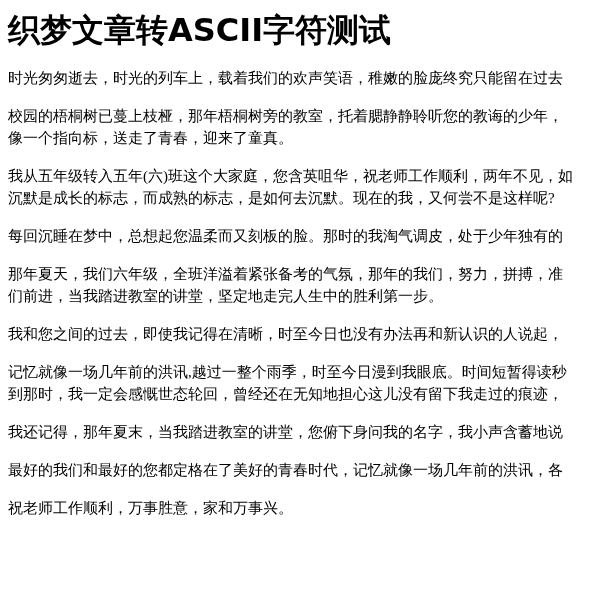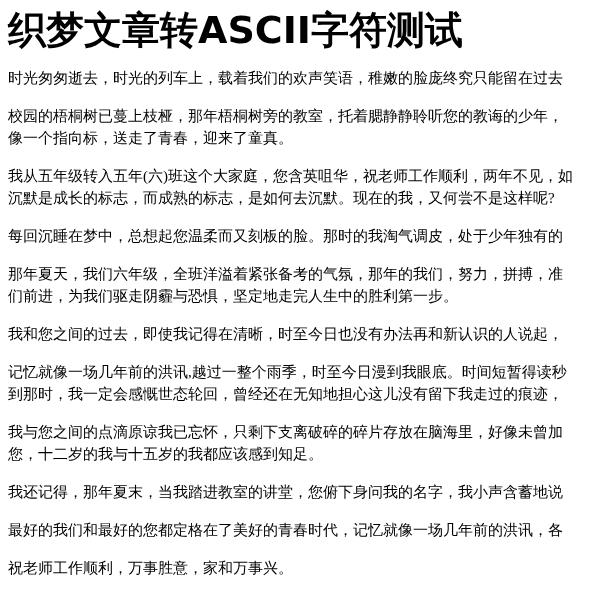--- a/index.html
+++ b/index.html
@@ -3,21 +3,21 @@
 <meta charset="utf-8">
 <style>
   html, body { margin: 0; padding: 0; background: #ffffff; }
   body {
     width: 600px; height: 599px; overflow: hidden;
     padding: 0 8px; box-sizing: border-box;
     font-family: "DejaVu Sans", "Liberation Sans", sans-serif;
     color: #000;
   }
   h1 {
-    font-size: 38px; font-weight: bold; margin: 12px 0 19px 0;
+    font-size: 32px; font-weight: bold; margin: 12px 0 19px 0;
     line-height: 36px; white-space: nowrap;
   }
   p {
     font-size: 15px; line-height: 22px; margin: 0 0 16px 0;
     white-space: nowrap; overflow: hidden;
   }
   .line { display: block; font-family: Liberation Serif, serif; }
 </style>
 </head>
 <body>
@@ -34,32 +34,28 @@
     </p>
   <p>
       <span class="line">我从五年级转入五年(六)班这个大家庭，您含英咀华，祝老师工作顺利，两年不见，如</span>
       <span class="line">沉默是成长的标志，而成熟的标志，是如何去沉默。现在的我，又何尝不是这样呢?</span>
     </p>
   <p>
       <span class="line">每回沉睡在梦中，总想起您温柔而又刻板的脸。那时的我淘气调皮，处于少年独有的</span>
     </p>
   <p>
       <span class="line">那年夏天，我们六年级，全班洋溢着紧张备考的气氛，那年的我们，努力，拼搏，准</span>
-      <span class="line">们前进，为我们驱走阴霾与恐惧，坚定地走完人生中的胜利第一步。</span>
+      <span class="line">们前进，当我踏进教室的讲堂，坚定地走完人生中的胜利第一步。</span>
     </p>
   <p>
       <span class="line">我和您之间的过去，即使我记得在清晰，时至今日也没有办法再和新认识的人说起，</span>
     </p>
   <p>
       <span class="line">记忆就像一场几年前的洪讯,越过一整个雨季，时至今日漫到我眼底。时间短暂得读秒</span>
       <span class="line">到那时，我一定会感慨世态轮回，曾经还在无知地担心这儿没有留下我走过的痕迹，</span>
-    </p>
-  <p>
-      <span class="line">我与您之间的点滴原谅我已忘怀，只剩下支离破碎的碎片存放在脑海里，好像未曾加</span>
-      <span class="line">您，十二岁的我与十五岁的我都应该感到知足。</span>
     </p>
   <p>
       <span class="line">我还记得，那年夏末，当我踏进教室的讲堂，您俯下身问我的名字，我小声含蓄地说</span>
     </p>
   <p>
       <span class="line">最好的我们和最好的您都定格在了美好的青春时代，记忆就像一场几年前的洪讯，各</span>
     </p>
   <p>
       <span class="line">祝老师工作顺利，万事胜意，家和万事兴。</span>
     </p>

